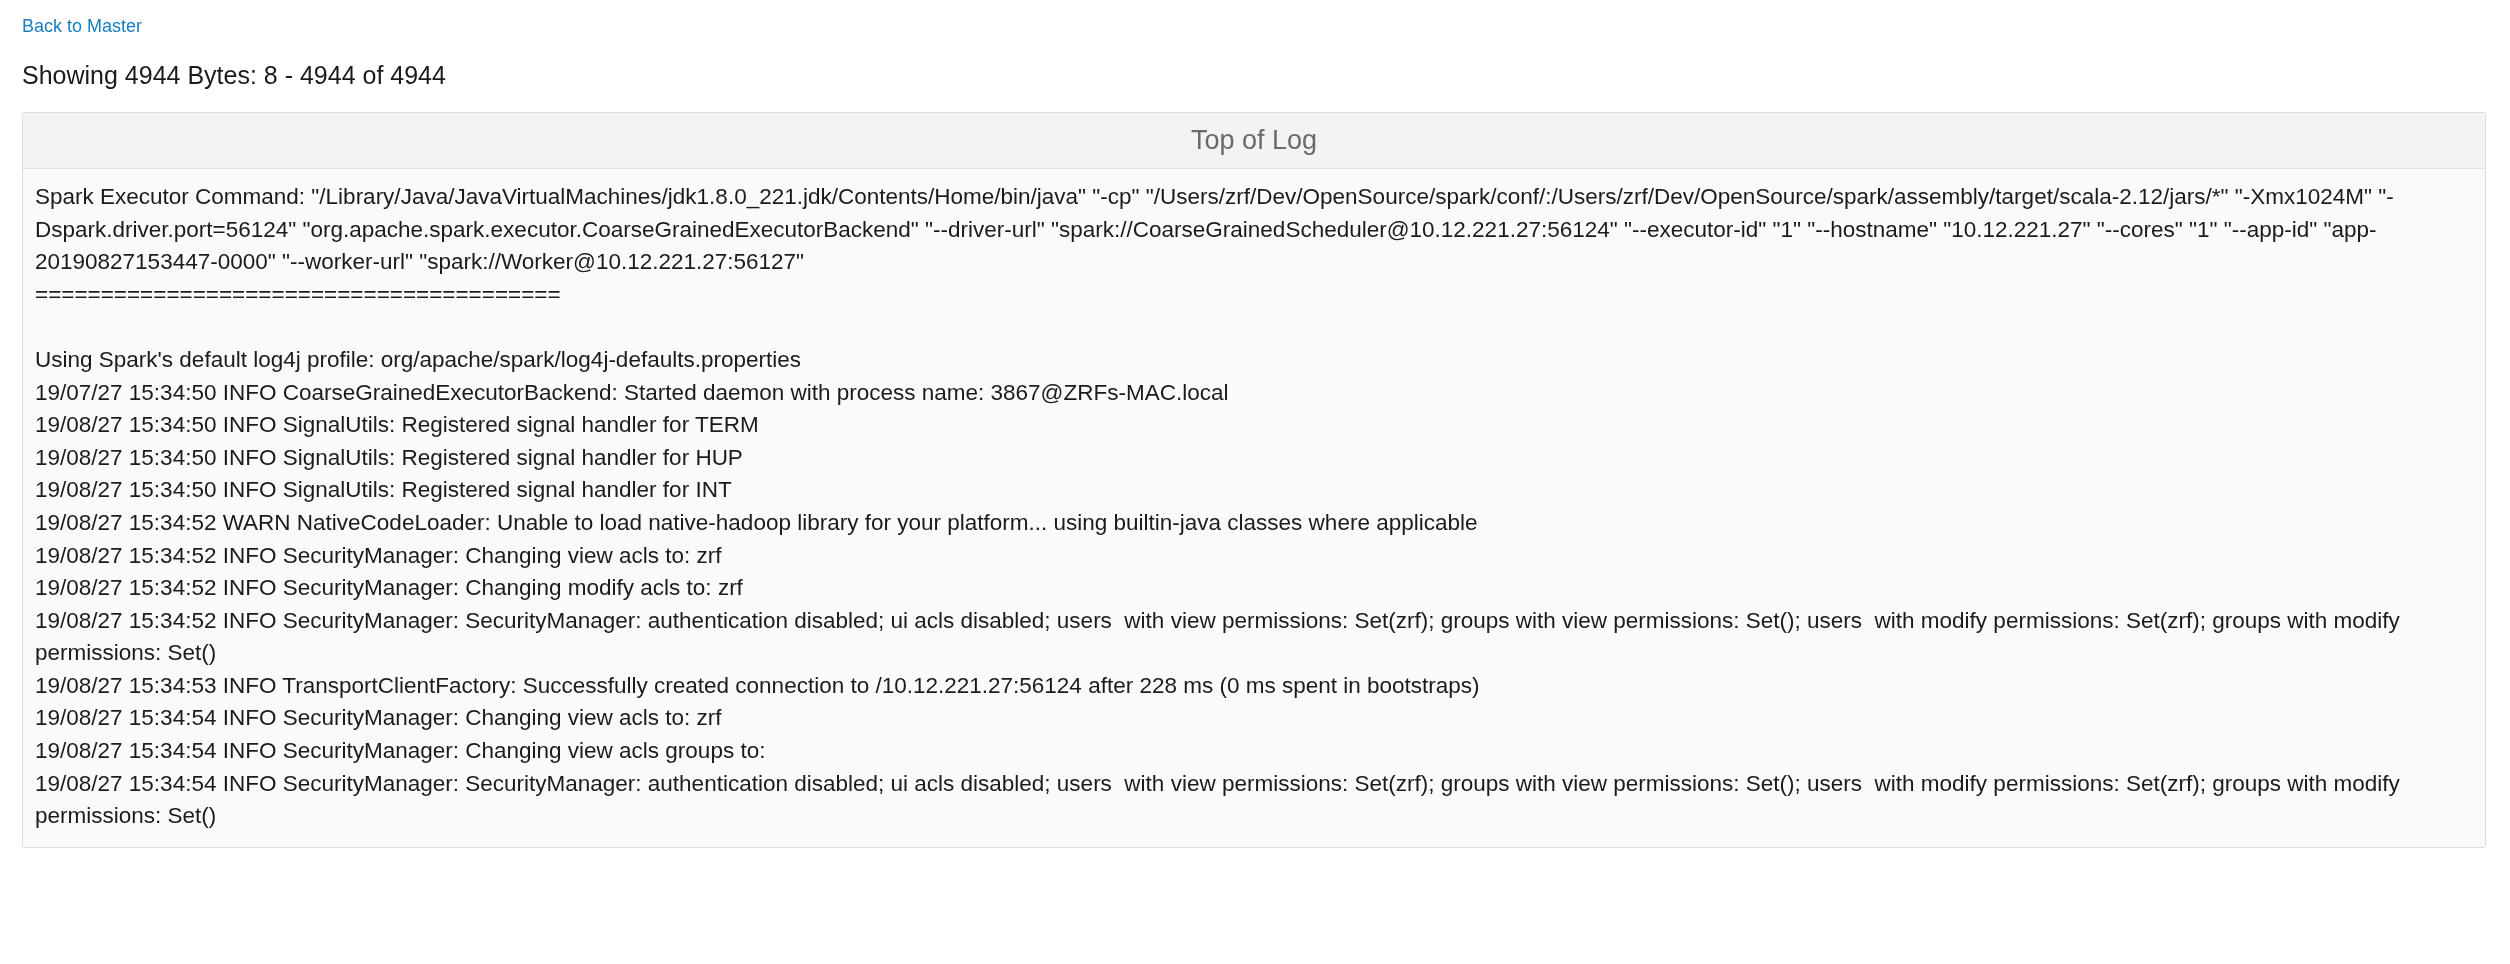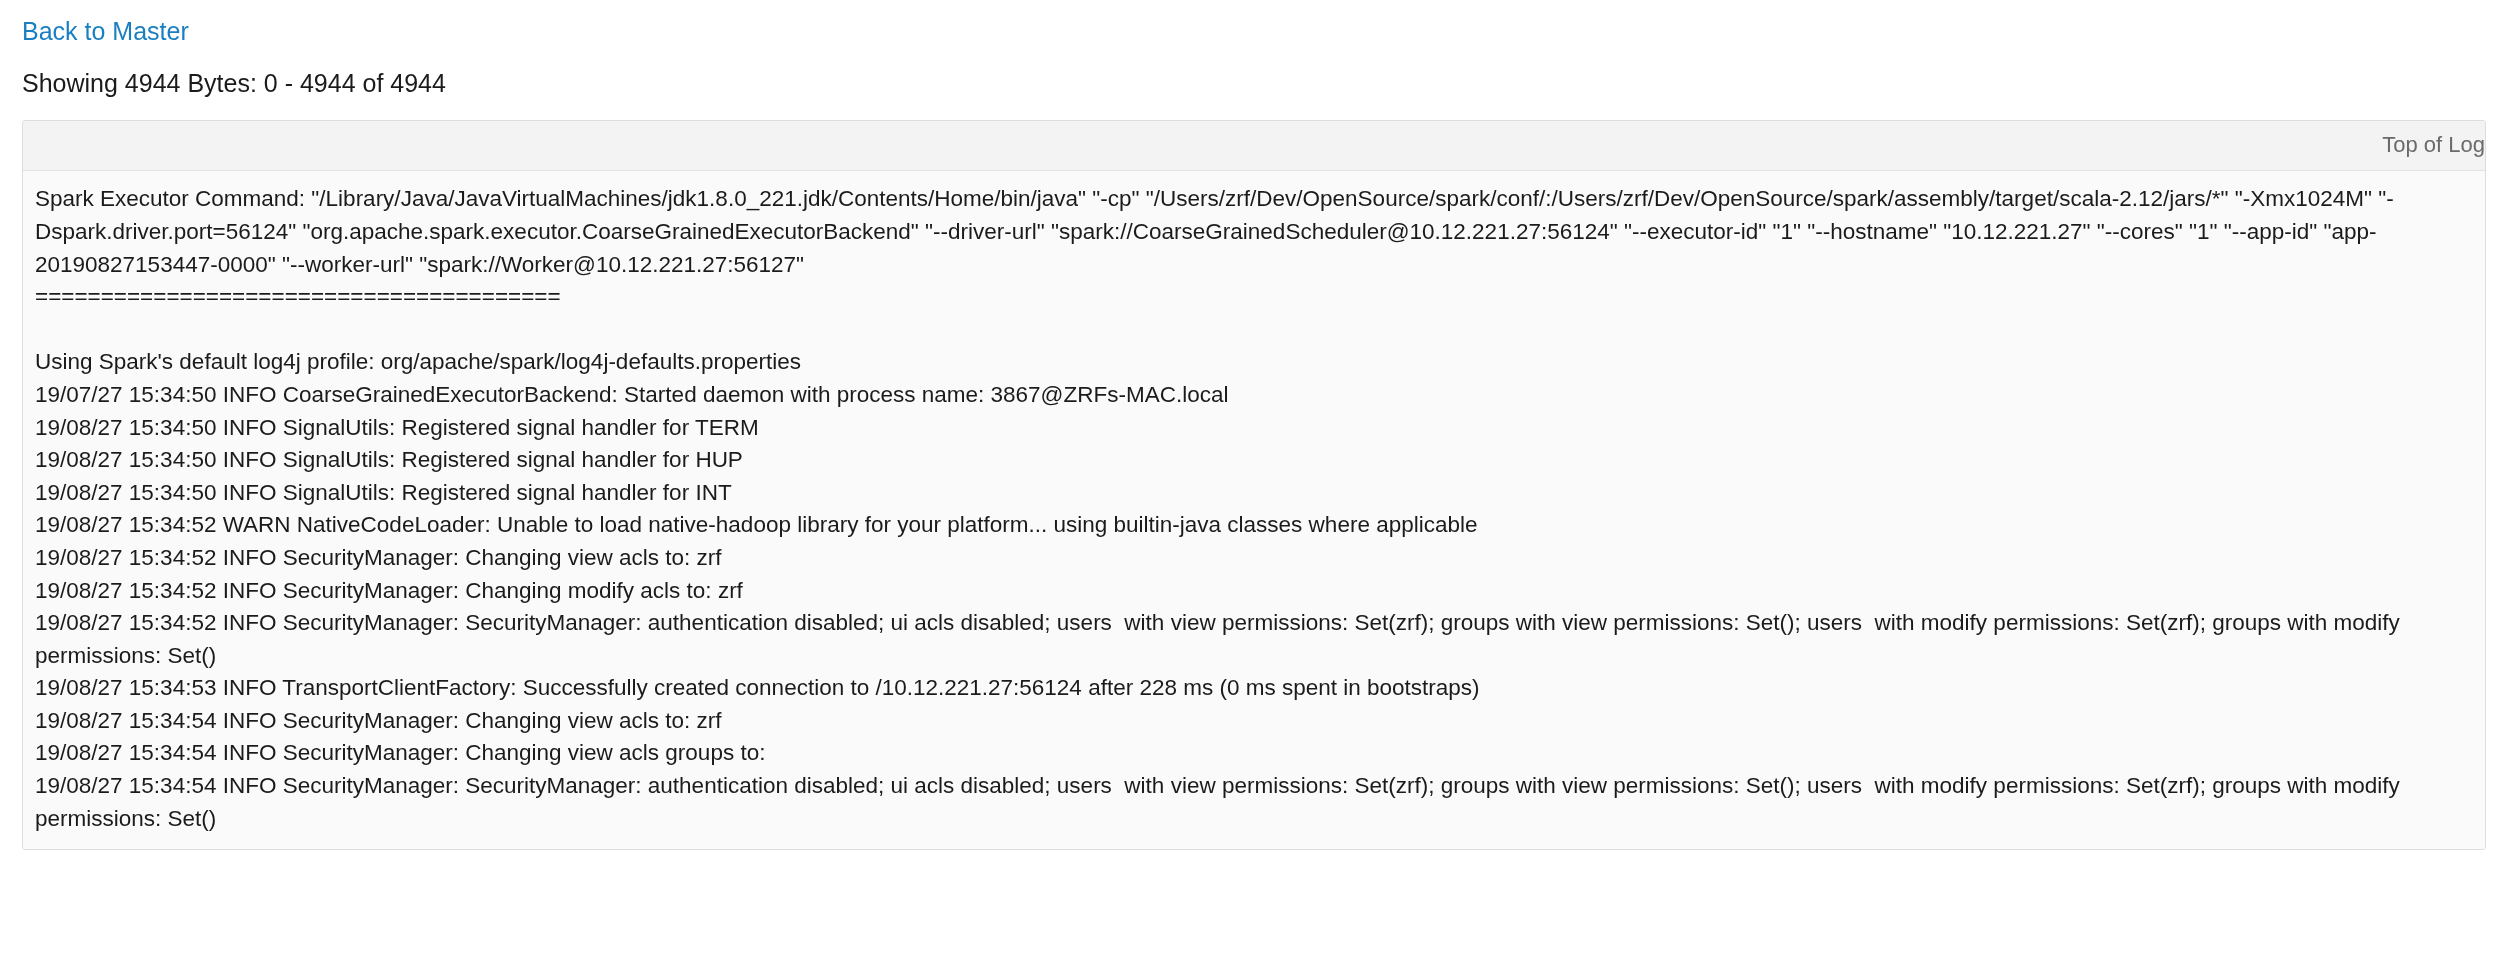--- a/index.html
+++ b/index.html
@@ -14,21 +14,21 @@
     -webkit-font-smoothing: antialiased;
   }
   .page {
     padding: 14px 22px 0 22px;
     box-sizing: border-box;
     width: 2510px;
   }
   .back-link {
     display: inline-block;
     color: #1a7fc1;
-    font-size: 25px;
+    font-size: 18px;
     line-height: 1.2;
     text-decoration: none;
     cursor: pointer;
     margin: 2px 0 0 0;
   }
 
   .showing-line {
     font-size: 25px;
     color: #1b1b1b;
     margin-top: 22px;
@@ -41,23 +41,23 @@
     border: 1px solid #dddddd;
     border-radius: 3px;
     background: #fafafa;
     width: 2464px;
     box-sizing: border-box;
     overflow: hidden;
   }
   .log-panel-header {
     background: #f3f3f3;
     border-bottom: 1px solid #e3e3e3;
-    text-align: right;
+    text-align: center;
     color: #6a6a6a;
-    font-size: 22px;
+    font-size: 27px;
     padding: 11px 0 12px 0;
     line-height: 1.2;
   }
   .log-body {
     background: #fafafa;
     padding: 12px 10px 14px 10px;
     box-sizing: border-box;
   }
   .log-line {
     font-family: "Liberation Sans", sans-serif;
@@ -73,21 +73,21 @@
     min-height: 32.6px;
   }
 </style>
 </head>
 <body>
 
 <div class="page">
 
   <a class="back-link" href="#">Back to Master</a>
 
-  <div class="showing-line">Showing 4944 Bytes: 0 - 4944 of 4944</div>
+  <div class="showing-line">Showing 4944 Bytes: 8 - 4944 of 4944</div>
 
   <div class="log-panel">
     <div class="log-panel-header">Top of Log</div>
     <div class="log-body">
         <div class="log-line">Spark Executor Command: "/Library/Java/JavaVirtualMachines/jdk1.8.0_221.jdk/Contents/Home/bin/java" "-cp" "/Users/zrf/Dev/OpenSource/spark/conf/:/Users/zrf/Dev/OpenSource/spark/assembly/target/scala-2.12/jars/*" "-Xmx1024M" "-Dspark.driver.port=56124" "org.apache.spark.executor.CoarseGrainedExecutorBackend" "--driver-url" "spark://CoarseGrainedScheduler@10.12.221.27:56124" "--executor-id" "1" "--hostname" "10.12.221.27" "--cores" "1" "--app-id" "app-20190827153447-0000" "--worker-url" "spark://Worker@10.12.221.27:56127"</div>
         <div class="log-line">========================================</div>
         <div class="log-line blank"></div>
         <div class="log-line">Using Spark's default log4j profile: org/apache/spark/log4j-defaults.properties</div>
         <div class="log-line">19/07/27 15:34:50 INFO CoarseGrainedExecutorBackend: Started daemon with process name: 3867@ZRFs-MAC.local</div>
         <div class="log-line">19/08/27 15:34:50 INFO SignalUtils: Registered signal handler for TERM</div>

